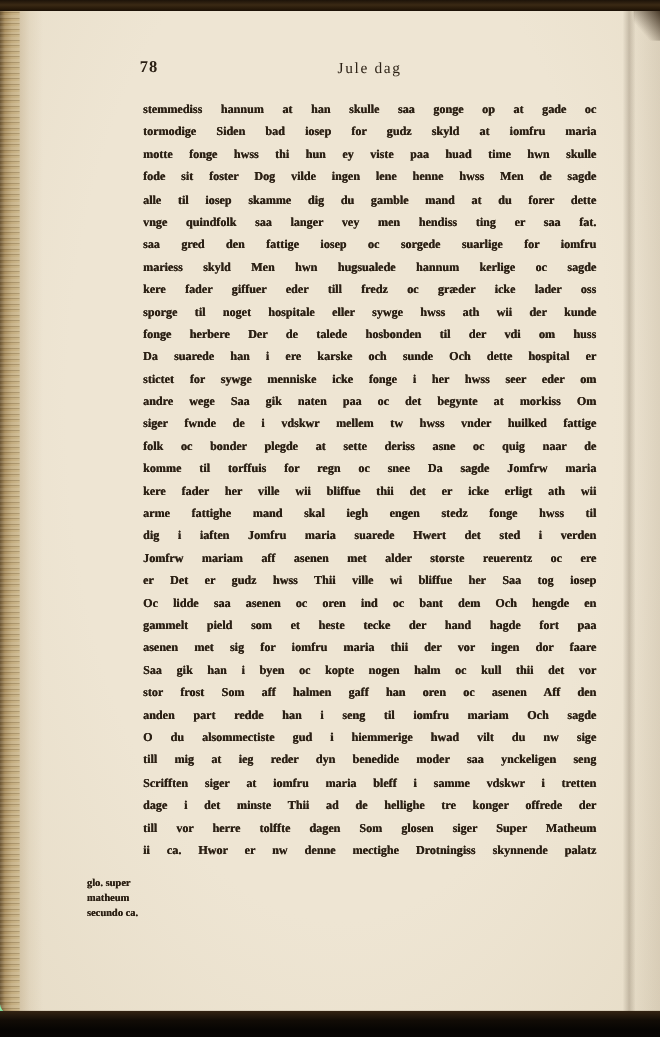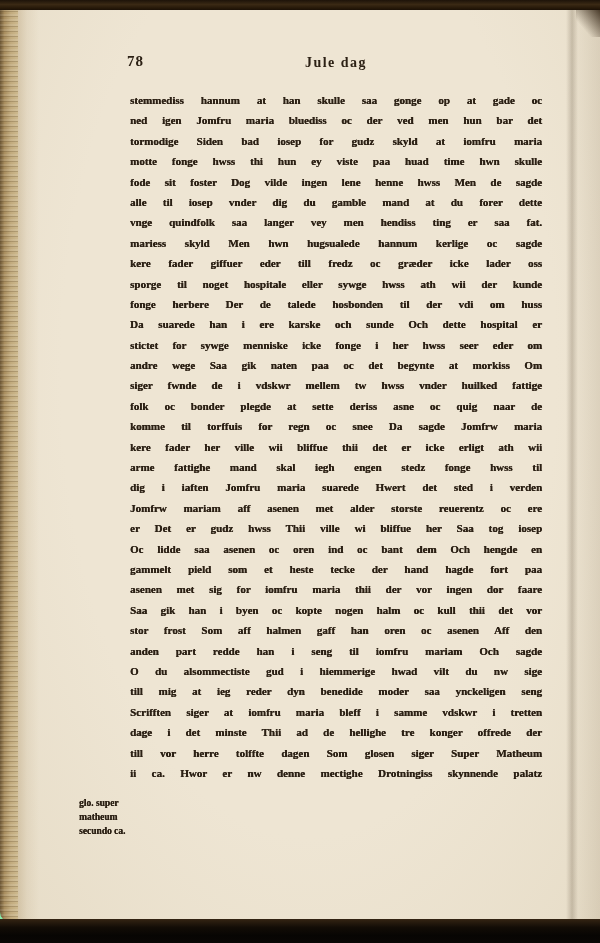--- a/index.html
+++ b/index.html
@@ -45,21 +45,21 @@
     background:linear-gradient(to bottom left, rgba(46,31,15,0.85), rgba(46,31,15,0) 70%);
   }
   
   .ink{ color:#2c2115; }
   .folio{
     position:absolute; left:110px; top:44px;
     font-size:15px; font-weight:bold; letter-spacing:1px;
   }
   .running-title{
     position:absolute; left:113px; top:46px; width:412px;
-    text-align:center; font-size:14px; font-weight:bold; letter-spacing:1.5px;
+    text-align:center; font-size:14px; font-weight:normal; letter-spacing:1.5px;
   }
   .text-col{
     position:absolute; left:113px; top:81px; width:412px;
     font-size:11px; font-weight:bold; line-height:20.4px;
     text-shadow:0.3px 0 0 currentColor;
   }
   .text-col .line{
     text-align:justify; text-align-last:justify;
     white-space:normal; height:20.4px; overflow:visible;
   }
@@ -79,26 +79,26 @@
 <div id="stage">
   <div class="page">
     <div class="crease"></div>
     <div class="corner-patch"></div>
 
     <div class="folio ink">78</div>
     <div class="running-title ink">Jule dag</div>
 
     <div class="text-col ink">
         <div class="line">stemmediss hannum at han skulle saa gonge op at gade oc</div>
-        <div class="line">ned igen Jomfru maria bluediss oc der ved men hun bar det</div>
         <div class="line">tormodige Siden bad iosep for gudz skyld at iomfru maria</div>
         <div class="line">motte fonge hwss thi hun ey viste paa huad time hwn skulle</div>
         <div class="line">fode sit foster Dog vilde ingen lene henne hwss Men de sagde</div>
-        <div class="line">alle til iosep vnder dig du gamble mand at du forer dette</div>
+        <div class="line">alle til iosep skamme dig du gamble mand at du forer dette</div>
         <div class="line">vnge quindfolk saa langer vey men hendiss ting er saa fat.</div>
+        <div class="line">saa gred den fattige iosep oc sorgede suarlige for iomfru</div>
         <div class="line">mariess skyld Men hwn hugsualede hannum kerlige oc sagde</div>
         <div class="line">kere fader giffuer eder till fredz oc græder icke lader oss</div>
         <div class="line">sporge til noget hospitale eller sywge hwss ath wii der kunde</div>
         <div class="line">fonge herbere Der de talede hosbonden til der vdi om huss</div>
         <div class="line">Da suarede han i ere karske och sunde Och dette hospital er</div>
         <div class="line">stictet for sywge menniske icke fonge i her hwss seer eder om</div>
         <div class="line">andre wege Saa gik naten paa oc det begynte at morkiss Om</div>
         <div class="line">siger fwnde de i vdskwr mellem tw hwss vnder huilked fattige</div>
         <div class="line">folk oc bonder plegde at sette deriss asne oc quig naar de</div>
         <div class="line">komme til torffuis for regn oc snee Da sagde Jomfrw maria</div>

